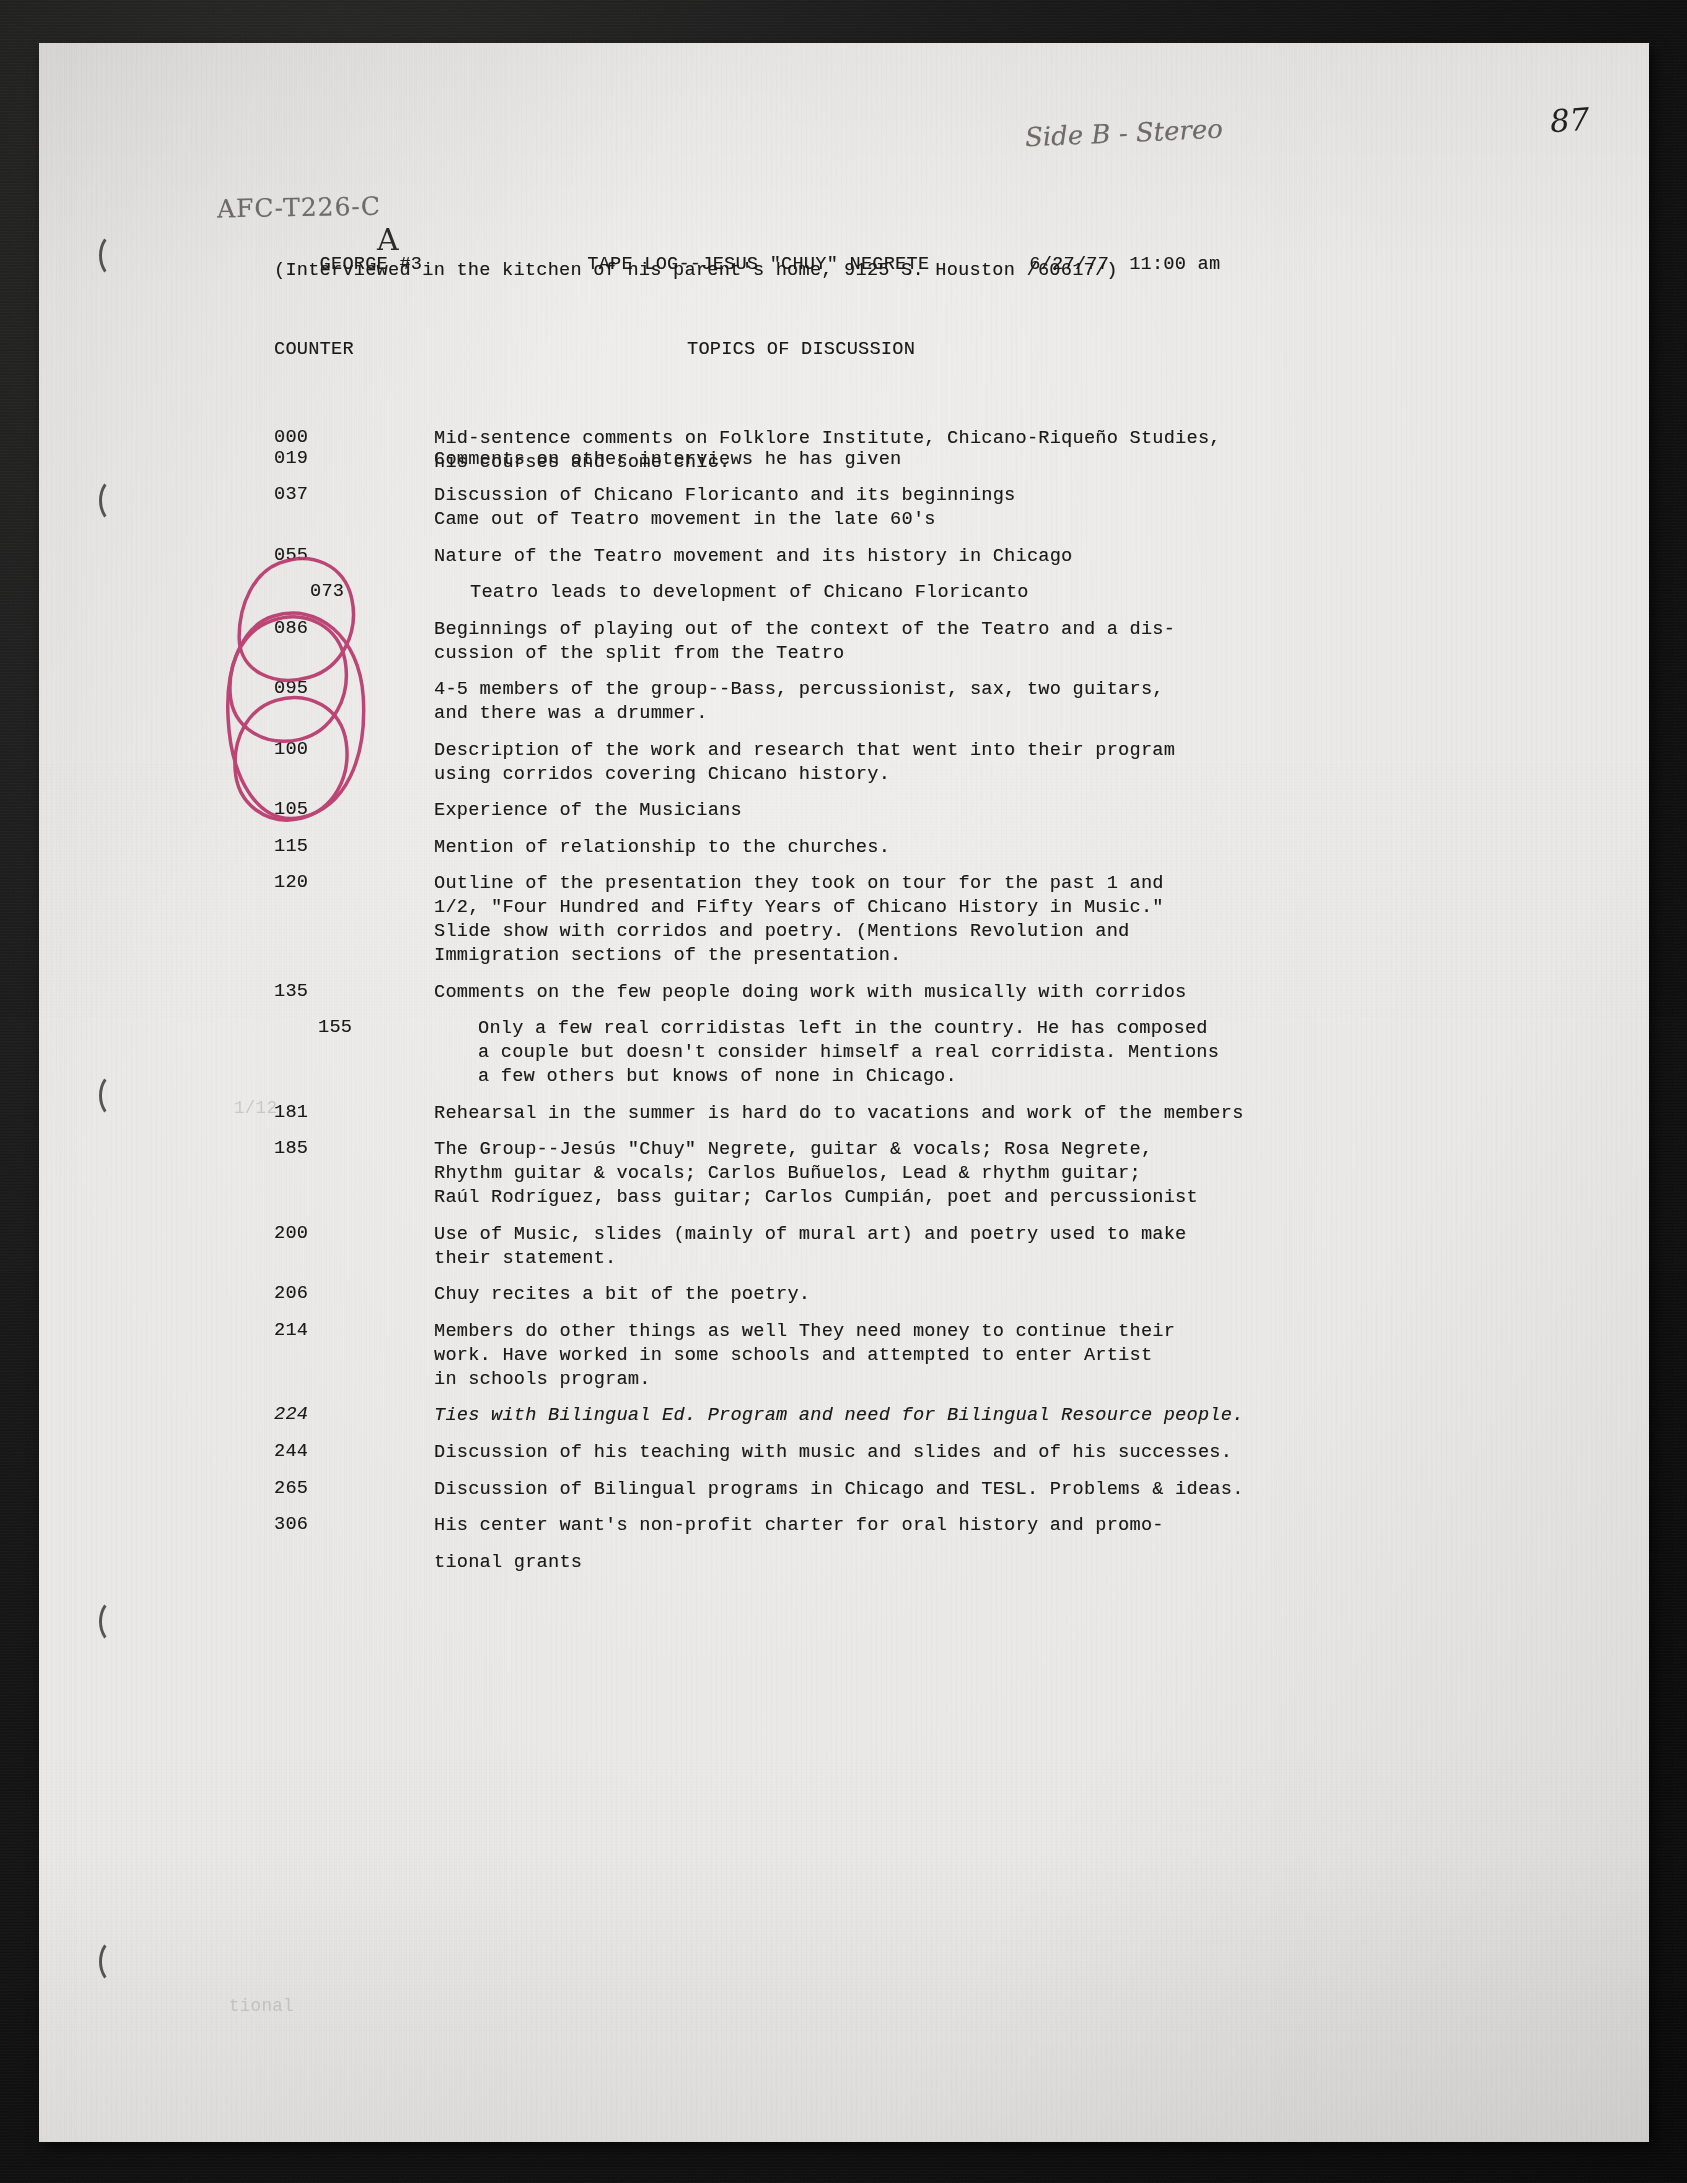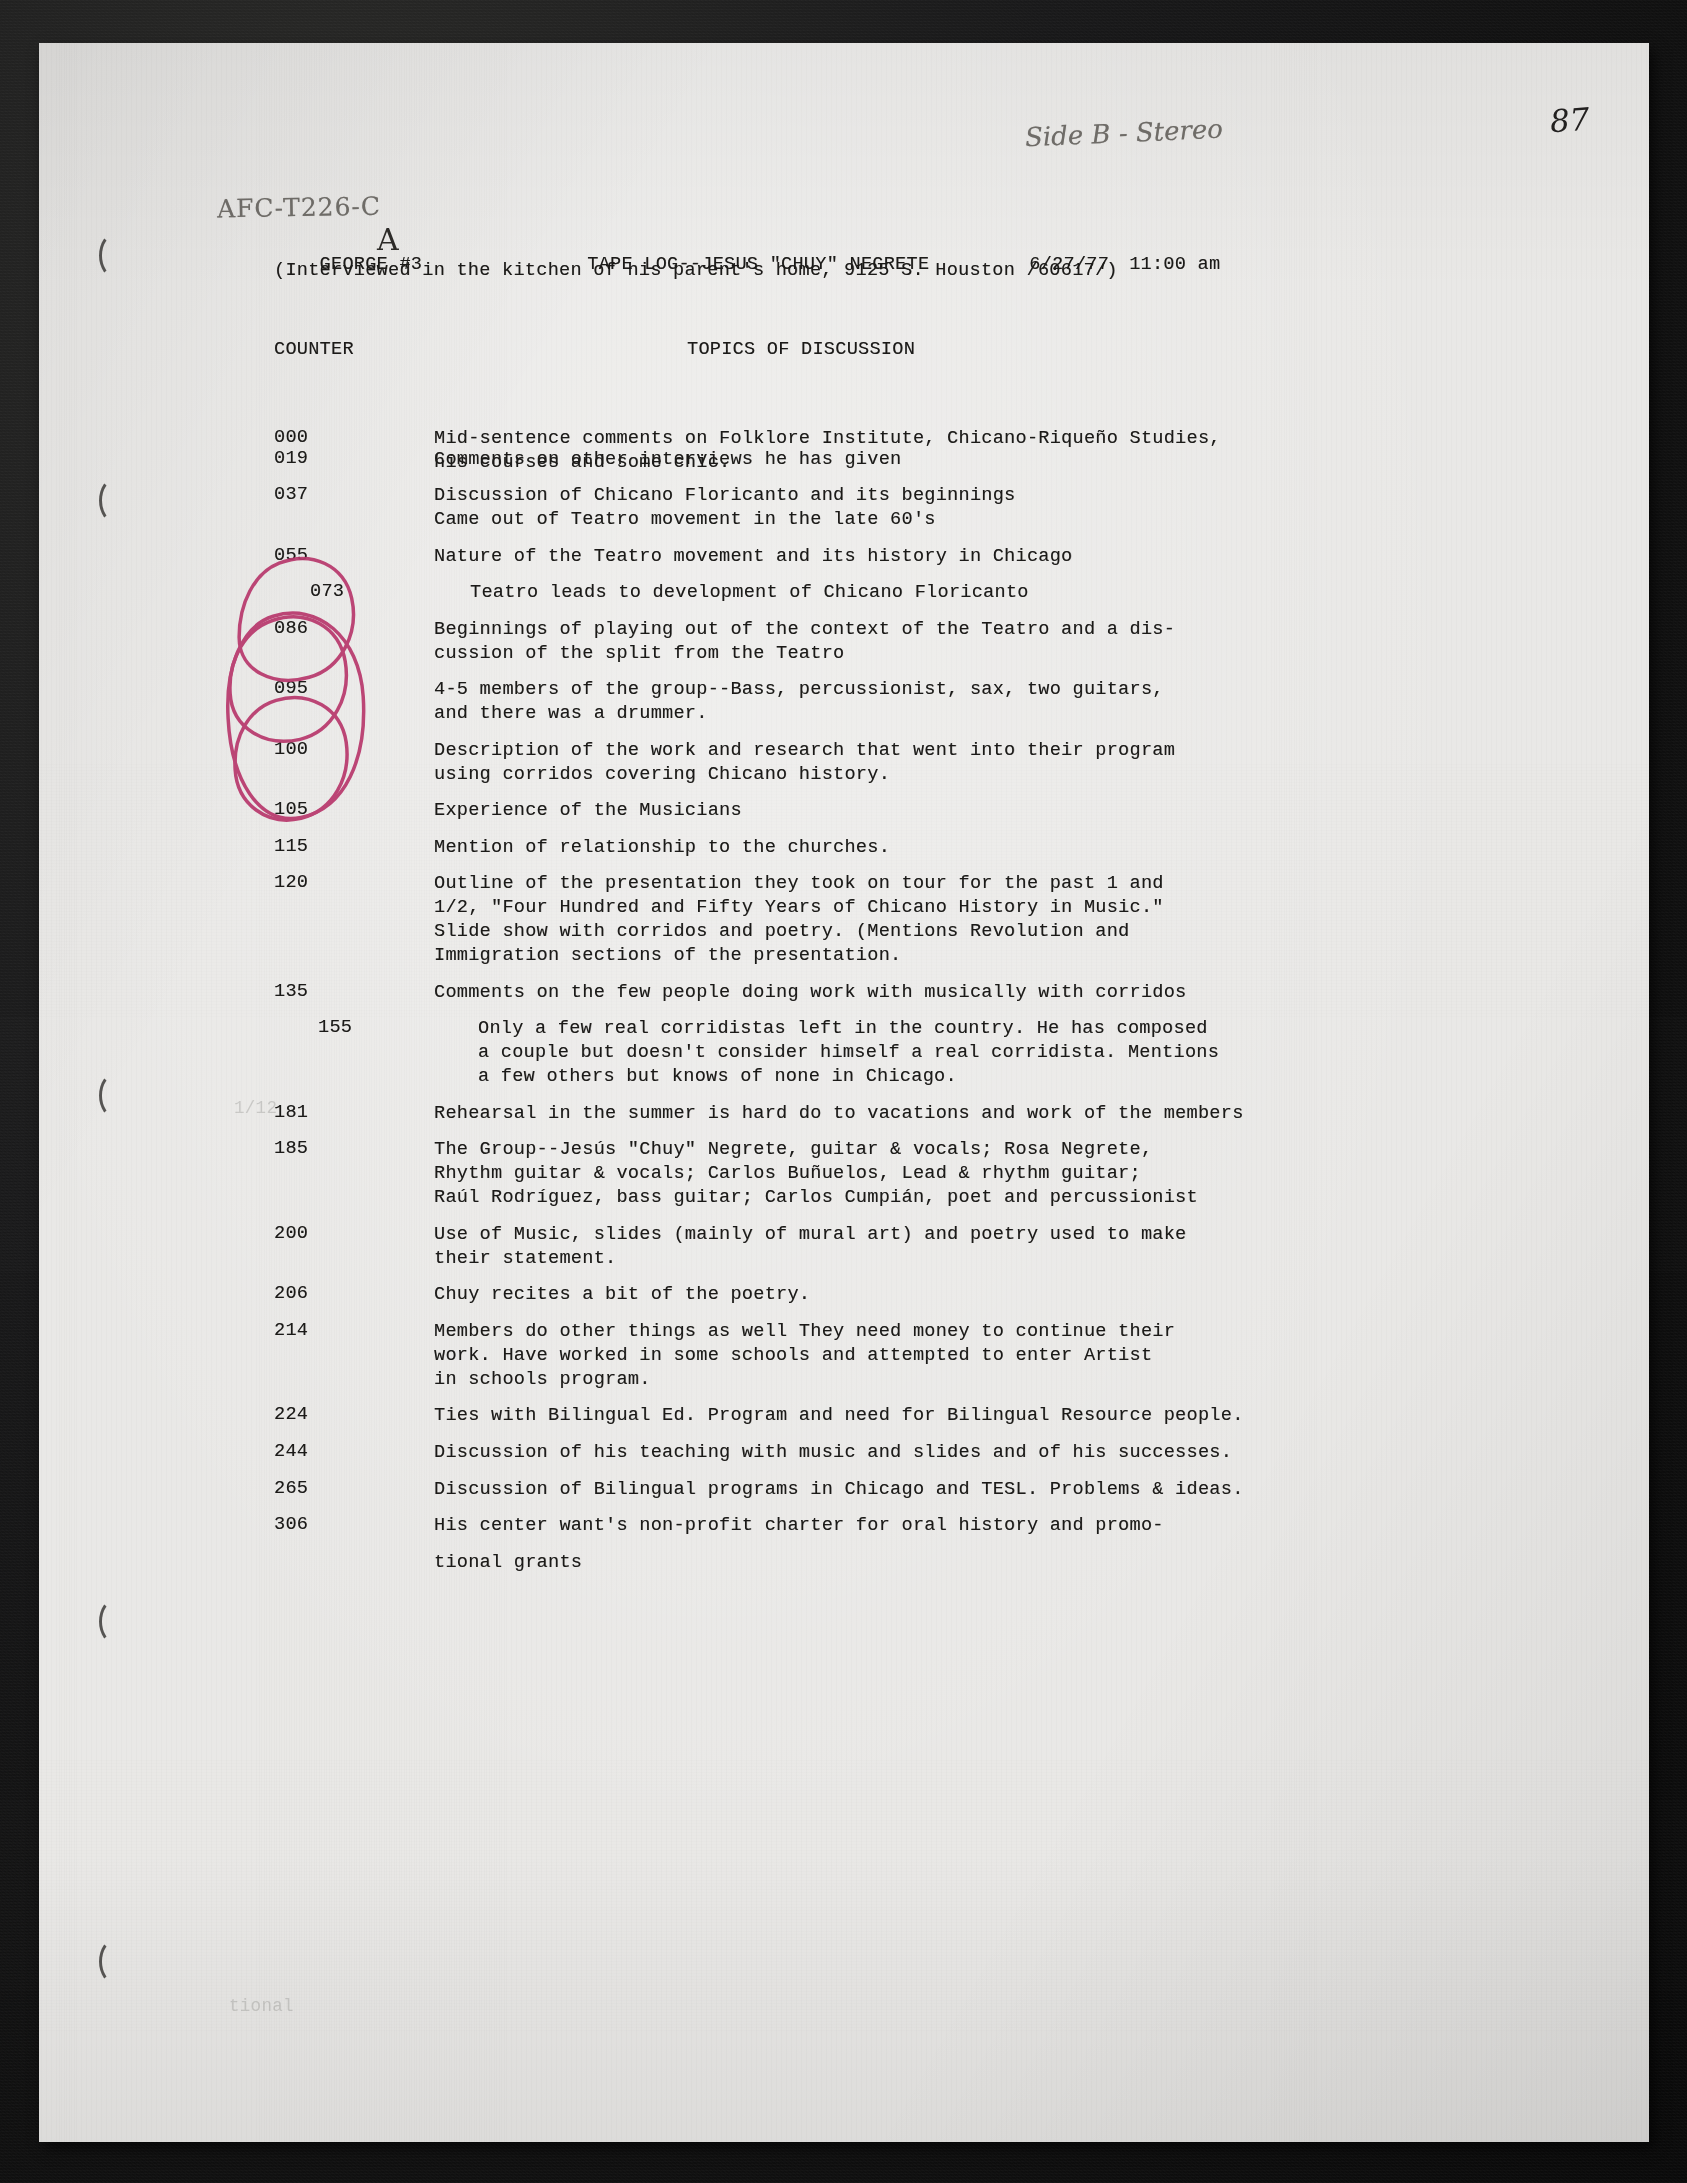--- a/index.html
+++ b/index.html
@@ -295,21 +295,21 @@
       <div class="log-row" style="top: 1240px; height: 24px; padding-left: 21px;">
         <div class="log-counter">206</div>
         <div class="log-topic">Chuy recites a bit of the poetry.</div>
       </div>
       <div class="log-row" style="top: 1277px; height: 72px;">
         <div class="log-counter">214</div>
         <div class="log-topic">Members do other things as well  They need money to continue their
 work.  Have worked in some schools and attempted to enter Artist
 in schools program.</div>
       </div>
-      <div class="log-row" style="top: 1361px; height: 24px;">
+      <div class="log-row" style="top: 1361px; height: 24px; font-style: italic;">
         <div class="log-counter">224</div>
         <div class="log-topic">Ties with Bilingual Ed. Program and need for Bilingual Resource people.</div>
       </div>
       <div class="log-row" style="top: 1398px; height: 24px;">
         <div class="log-counter">244</div>
         <div class="log-topic">Discussion of his teaching with music and slides and of his successes.</div>
       </div>
       <div class="log-row" style="top: 1435px; height: 24px;">
         <div class="log-counter">265</div>
         <div class="log-topic">Discussion of Bilingual programs in Chicago and TESL.  Problems &amp; ideas.</div>

